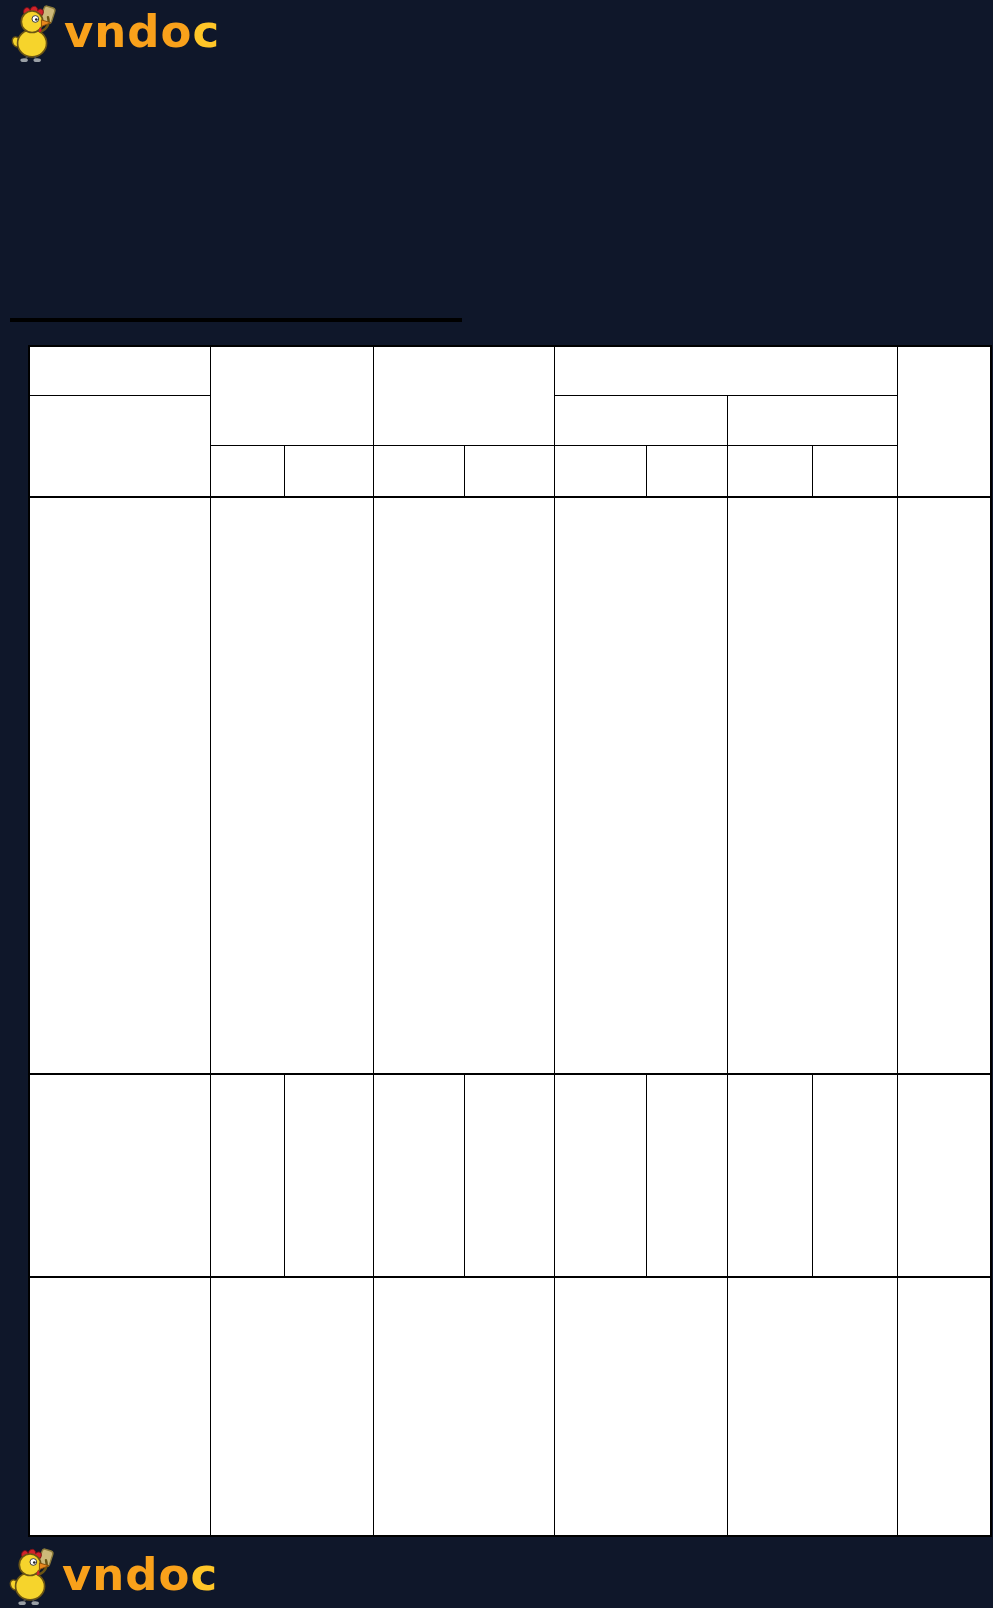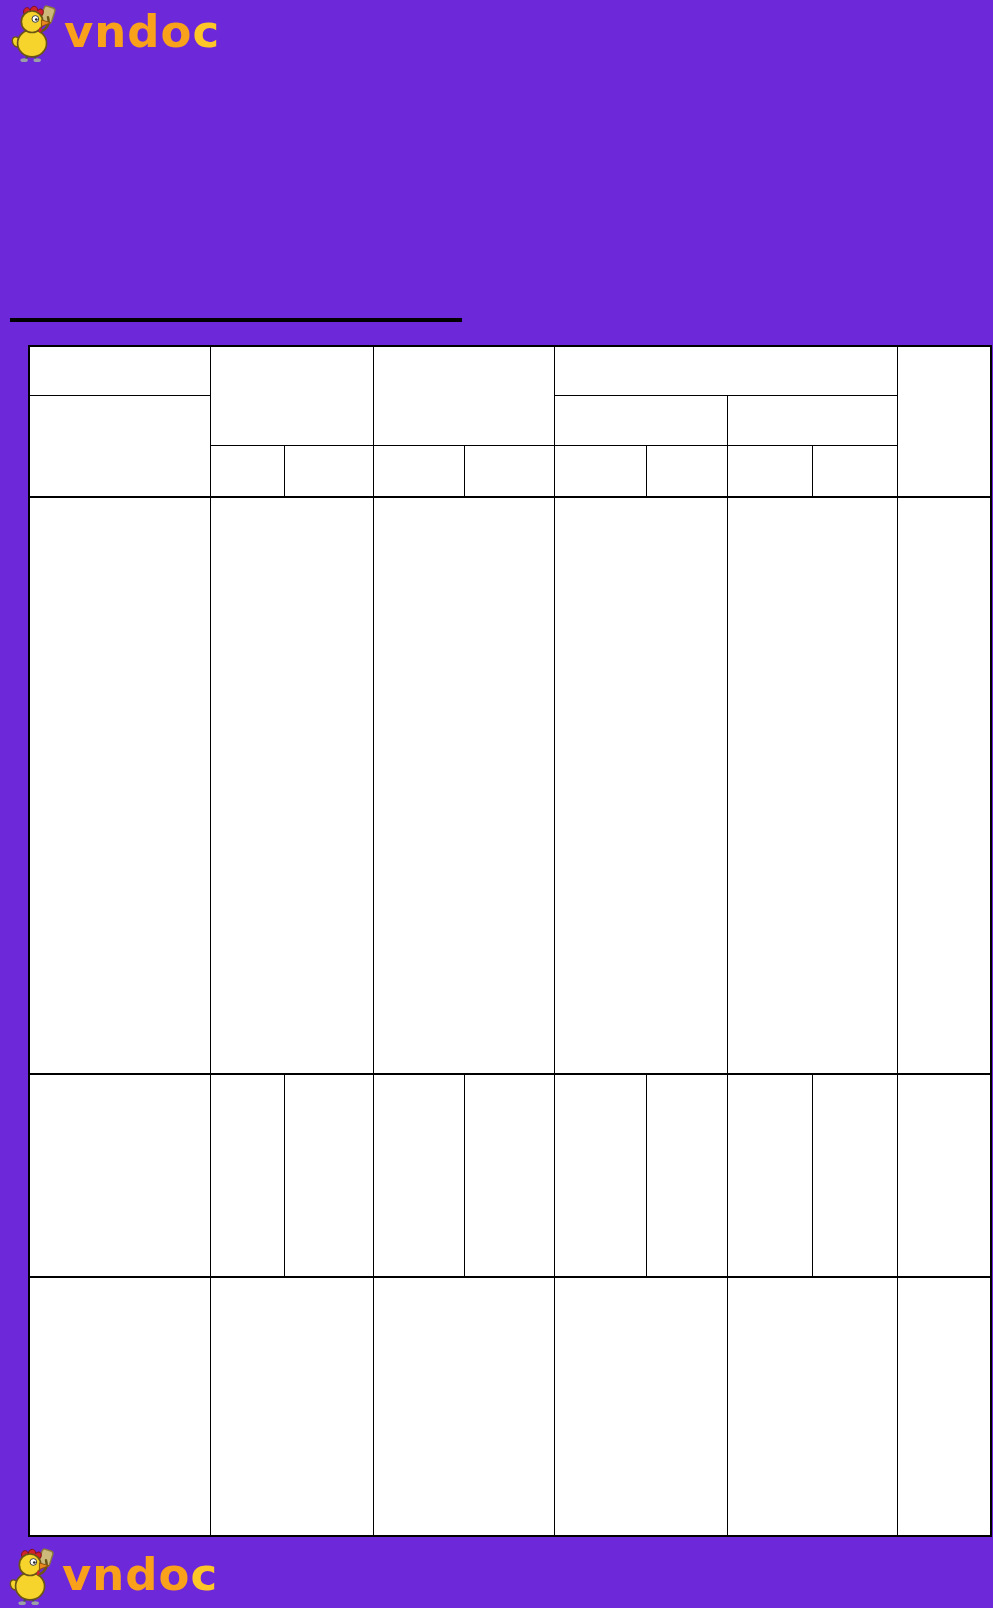--- a/index.html
+++ b/index.html
@@ -1,19 +1,19 @@
 <!DOCTYPE html>
 <html><head>
 <meta charset="utf-8">
 <style>
   html,body{margin:0;padding:0;background:#e8e8e8;}
   .page{
     position:relative;
     width:993px;height:1608px;
-    background:#6d28d9;
+    background:#0f172a;
     margin:0 auto;
     overflow:hidden;
     font-family:"DejaVu Sans", sans-serif;
   }
   
   .logo{
     position:absolute;
     display:flex;
     align-items:center;
     gap:4px;

